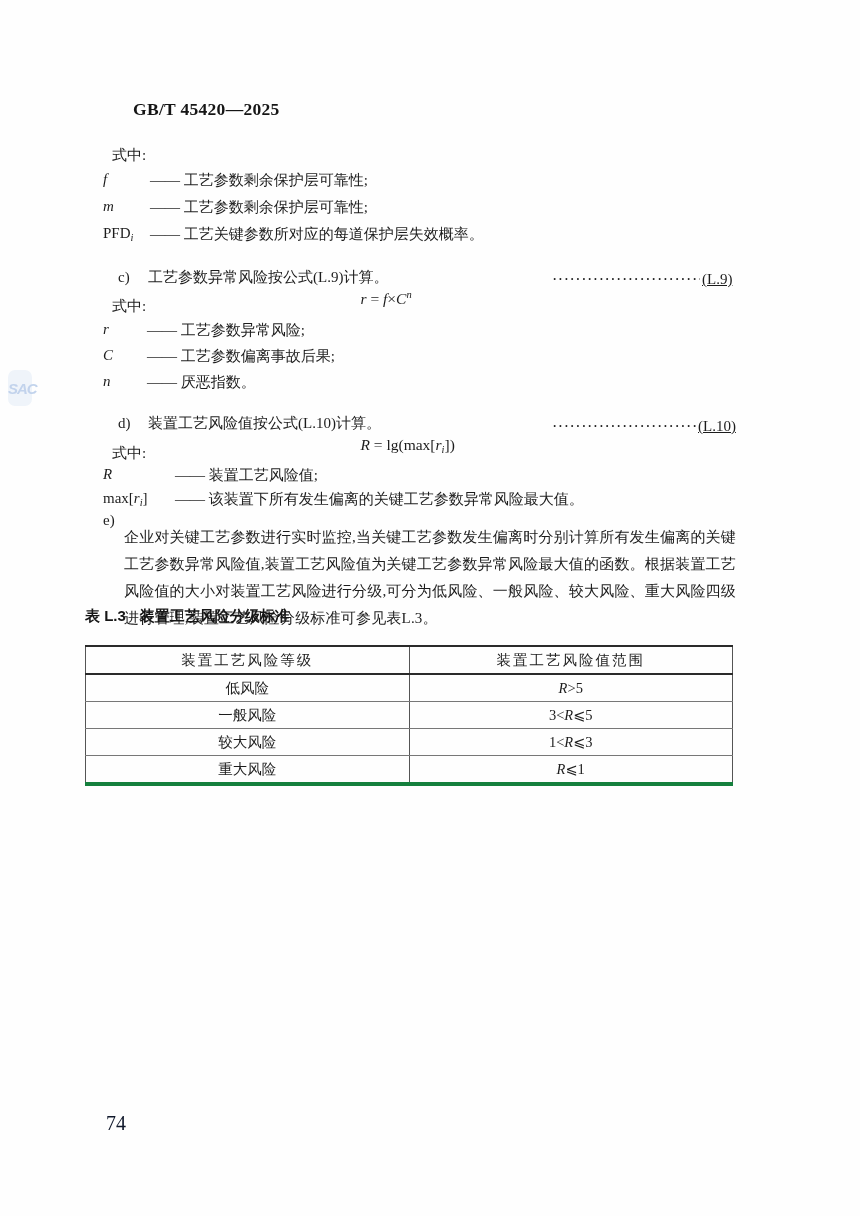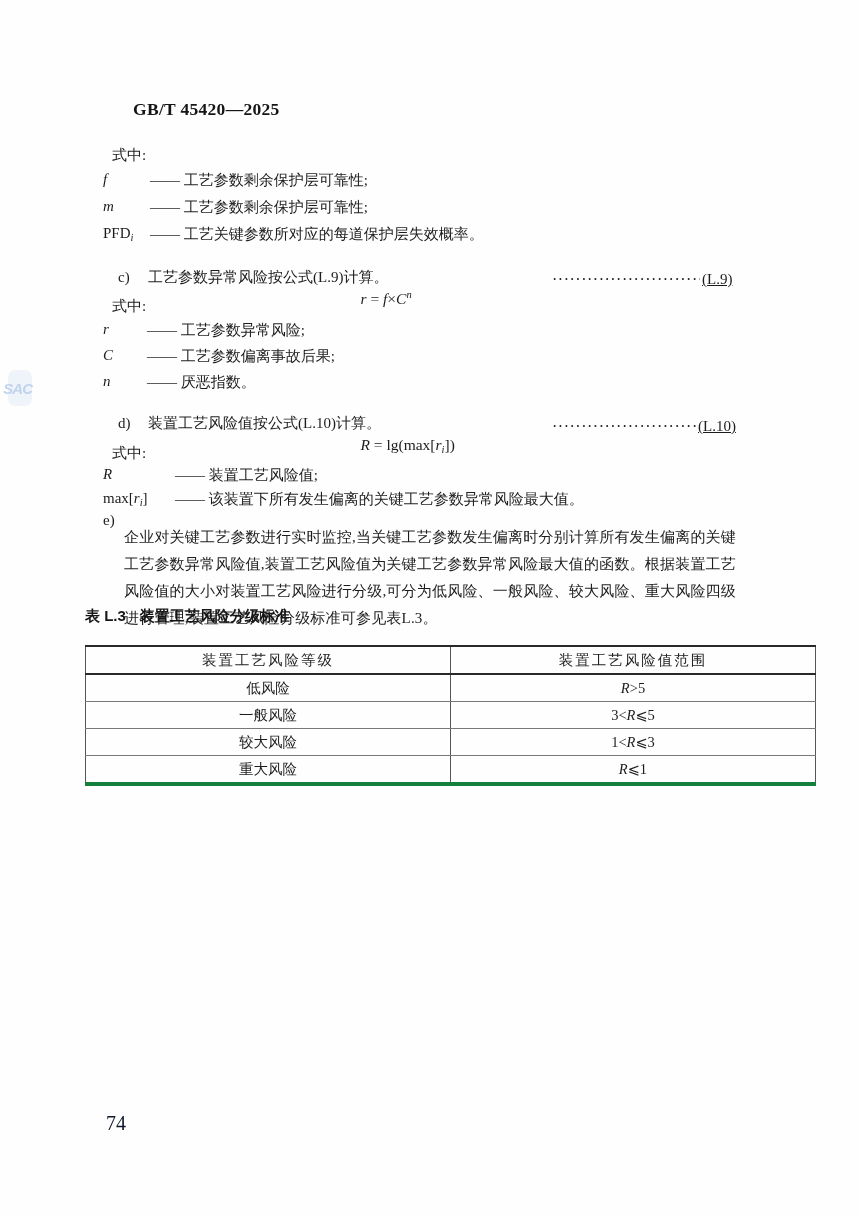--- a/index.html
+++ b/index.html
@@ -10,21 +10,21 @@
   }
   .abs{position:absolute;}
   
   .doc-header{
     left:85px;top:99px;font-weight:bold;font-size:17.5px;letter-spacing:.3px;
     font-family:Liberation Serif, serif;color:#151515;margin-left:48px;
   }
   
   .logo{
     left:8px;top:370px;width:24px;height:36px;border-radius:7px;
-    background:#eef3fa;display:flex;align-items:center;justify-content:flex-end;
+    background:#eef3fa;display:flex;align-items:center;justify-content:flex-start;
     opacity:.9;
   }
   .logo span{
     font-family:"Liberation Sans",sans-serif;font-weight:bold;font-style:italic;
     font-size:15px;color:#bccfeb;letter-spacing:-1px;
   }
   .shizhong{left:112px;}
   .term{left:103px;display:flex;white-space:pre;}
   .term .sym{display:inline-block;font-style:italic;}
   .wA{width:47px;}
@@ -47,21 +47,21 @@
     left:124px;width:612px;text-align:justify;line-height:27px;
     letter-spacing:.2px;
     margin-top:12px;
   }
   .caption{
     left:85px;width:660px;font-weight:bold;font-size:15px;
     font-family:"Liberation Sans","DejaVu Sans",sans-serif;color:#161616;
   }
   .caption .cap-label{margin-right:14px;}
   table.gbt{
-    position:absolute;left:85px;top:645px;width:731px;
+    position:absolute;left:85px;top:645px;width:648px;
     border-collapse:collapse;table-layout:fixed;
     font-size:14.5px;color:#1c1c1c;
   }
   table.gbt th,table.gbt td{
     height:26px;text-align:center;vertical-align:middle;
     border-left:1px solid #555;border-right:1px solid #555;
     font-weight:normal;padding:0;
   }
   table.gbt thead th{
     border-top:2px solid #2a2a2a;border-bottom:2px solid #2a2a2a;

